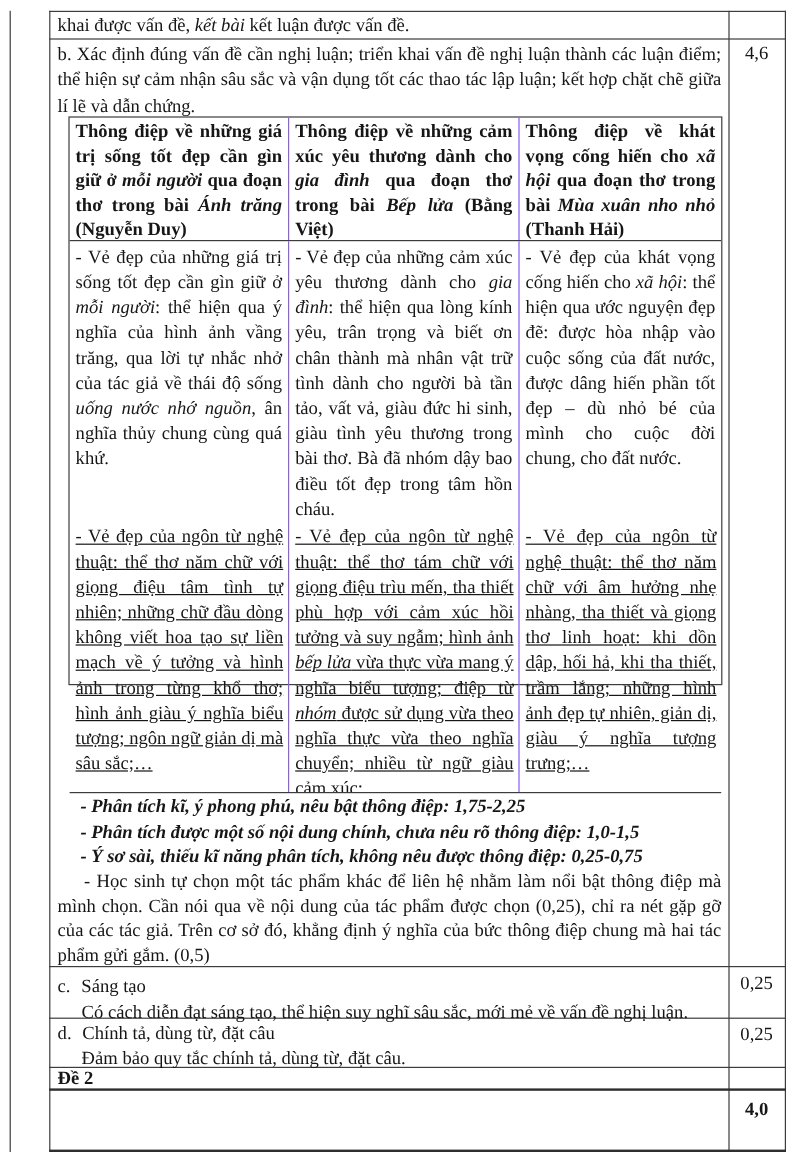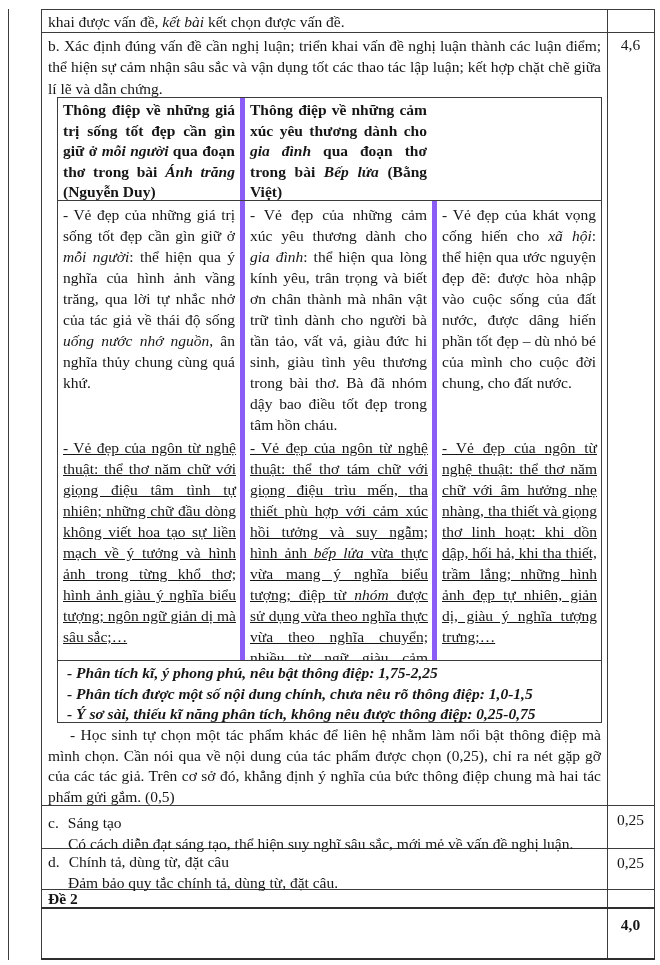--- a/index.html
+++ b/index.html
@@ -17,28 +17,28 @@
   .btext{left:48px;top:35px;width:553px;line-height:21.3px;}
   .linkpar{left:48px;top:725px;width:553px;line-height:20.5px;text-indent:22px;}
   .crow{position:absolute;left:48px;width:553px;font-size:15.5px;line-height:21px;}
   .crow .lbl{display:inline-block;margin-right:9px;}
   .crow .sub{padding-left:20px;}
   .de2{left:48px;top:890px;width:553px;font-weight:700;font-size:15.5px;line-height:17px;}
   .finalrow{left:48px;top:914px;width:553px;font-weight:700;line-height:22px;}
   .score{position:absolute;left:607px;width:47px;text-align:center;font-size:15.5px;}
   .score.b{font-weight:700;}
   
-  .mtable{position:absolute;left:57px;top:97px;width:545px;height:626px;
+  .mtable{position:absolute;left:57px;top:97px;width:545px;height:474px;
           border:1px solid #3c3c3c;box-sizing:border-box;}
   .mrow{display:grid;grid-template-columns:182px 192px 169px;box-sizing:border-box;}
   .mhead{height:103px;border-bottom:1px solid #3c3c3c;}
   .mbodyrow{height:460px;border-bottom:1px solid #3c3c3c;}
   .mcell{box-sizing:border-box;padding:2px 5px 0 5px;font-size:15.5px;
          text-align:justify;text-justify:inter-word;overflow:hidden;}
-  .mcell+.mcell{border-left:5px solid #8b5cf6;}
+  .mcell+.mcell{border-left:1px solid #8b5cf6;}
   .mhead .mcell{line-height:20.5px;}
   .mbodyrow .mcell{position:relative;line-height:21px;padding:3px 5px 0 5px;}
   .mbodyrow .p2{position:absolute;top:236px;left:5px;right:4px;
                 text-align:justify;text-justify:inter-word;text-decoration:underline;}
   .mnotes{height:61px;box-sizing:border-box;padding:2px 8px 0 9px;
           font-style:italic;font-size:15.5px;line-height:20.5px;font-weight:bold;}
   .seg-i{font-style:italic;}
   .seg-b{font-weight:700;}
   .seg-bi{font-weight:700;font-style:italic;}
 </style>
@@ -53,29 +53,30 @@
   <div class="vl" style="left:654px;top:9px;height:951px"></div>
 
   <div class="hl" style="left:41px;top:9px;width:614px"></div>
   <div class="hl" style="left:41px;top:32px;width:614px"></div>
   <div class="hl" style="left:41px;top:805px;width:614px"></div>
   <div class="hl" style="left:41px;top:848px;width:614px"></div>
   <div class="hl" style="left:41px;top:889px;width:614px"></div>
   <div class="hl2" style="left:41px;top:907px;width:614px"></div>
   <div class="hl2" style="left:41px;top:958px;width:614px"></div>
 
-  <div class="cell row1"><span>khai được vấn đề, </span><span class="seg-i">kết bài</span><span> kết chọn được vấn đề.</span></div>
+  <div class="cell row1"><span>khai được vấn đề, </span><span class="seg-i">kết bài</span><span> kết luận được vấn đề.</span></div>
 
   <div class="cell btext just"><span>b. Xác định đúng vấn đề cần nghị luận; triển khai vấn đề nghị luận thành các luận điểm; thể hiện sự cảm nhận sâu sắc và vận dụng tốt các thao tác lập luận; kết hợp chặt chẽ giữa lí lẽ và dẫn chứng.</span></div>
   <div class="score" style="top:36px">4,6</div>
 
   <div class="mtable">
     <div class="mrow mhead">
       <div class="mcell"><span class="seg-b">Thông điệp về những giá trị sống tốt đẹp cần gìn giữ ở </span><span class="seg-bi">mỗi người</span><span class="seg-b"> qua đoạn thơ trong bài </span><span class="seg-bi">Ánh trăng</span><span class="seg-b"> (Nguyễn Duy)</span></div>
       <div class="mcell"><span class="seg-b">Thông điệp về những cảm xúc yêu thương dành cho </span><span class="seg-bi">gia đình</span><span class="seg-b"> qua đoạn thơ trong bài </span><span class="seg-bi">Bếp lửa</span><span class="seg-b"> (Bằng Việt)</span></div>
+      <div class="mcell"><span class="seg-b">Thông điệp về khát vọng cống hiến cho </span><span class="seg-bi">xã hội</span><span class="seg-b"> qua đoạn thơ trong bài </span><span class="seg-bi">Mùa xuân nho nhỏ</span><span class="seg-b"> (Thanh Hải)</span></div>
     </div>
     <div class="mrow mbodyrow">
       <div class="mcell">
         <div class="p1"><span>- Vẻ đẹp của những giá trị sống tốt đẹp cần gìn giữ ở </span><span class="seg-i">mỗi người</span><span>: thể hiện qua ý nghĩa của hình ảnh vầng trăng, qua lời tự nhắc nhở của tác giả về thái độ sống </span><span class="seg-i">uống nước nhớ nguồn</span><span>, ân nghĩa thủy chung cùng quá khứ.</span></div>
         <div class="p2"><span>- Vẻ đẹp của ngôn từ nghệ thuật: thể thơ năm chữ với giọng điệu tâm tình tự nhiên; những chữ đầu dòng không viết hoa tạo sự liền mạch về ý tưởng và hình ảnh trong từng khổ thơ; hình ảnh giàu ý nghĩa biểu tượng; ngôn ngữ giản dị mà sâu sắc;…</span></div>
       </div>
       <div class="mcell">
         <div class="p1"><span>- Vẻ đẹp của những cảm xúc yêu thương dành cho </span><span class="seg-i">gia đình</span><span>: thể hiện qua lòng kính yêu, trân trọng và biết ơn chân thành mà nhân vật trữ tình dành cho người bà tần tảo, vất vả, giàu đức hi sinh, giàu tình yêu thương trong bài thơ. Bà đã nhóm dậy bao điều tốt đẹp trong tâm hồn cháu.</span></div>
         <div class="p2"><span>- Vẻ đẹp của ngôn từ nghệ thuật: thể thơ tám chữ với giọng điệu trìu mến, tha thiết phù hợp với cảm xúc hồi tưởng và suy ngẫm; hình ảnh </span><span class="seg-i">bếp lửa</span><span> vừa thực vừa mang ý nghĩa biểu tượng; điệp từ </span><span class="seg-i">nhóm</span><span> được sử dụng vừa theo nghĩa thực vừa theo nghĩa chuyển; nhiều từ ngữ giàu cảm xúc;…</span></div>
       </div>

